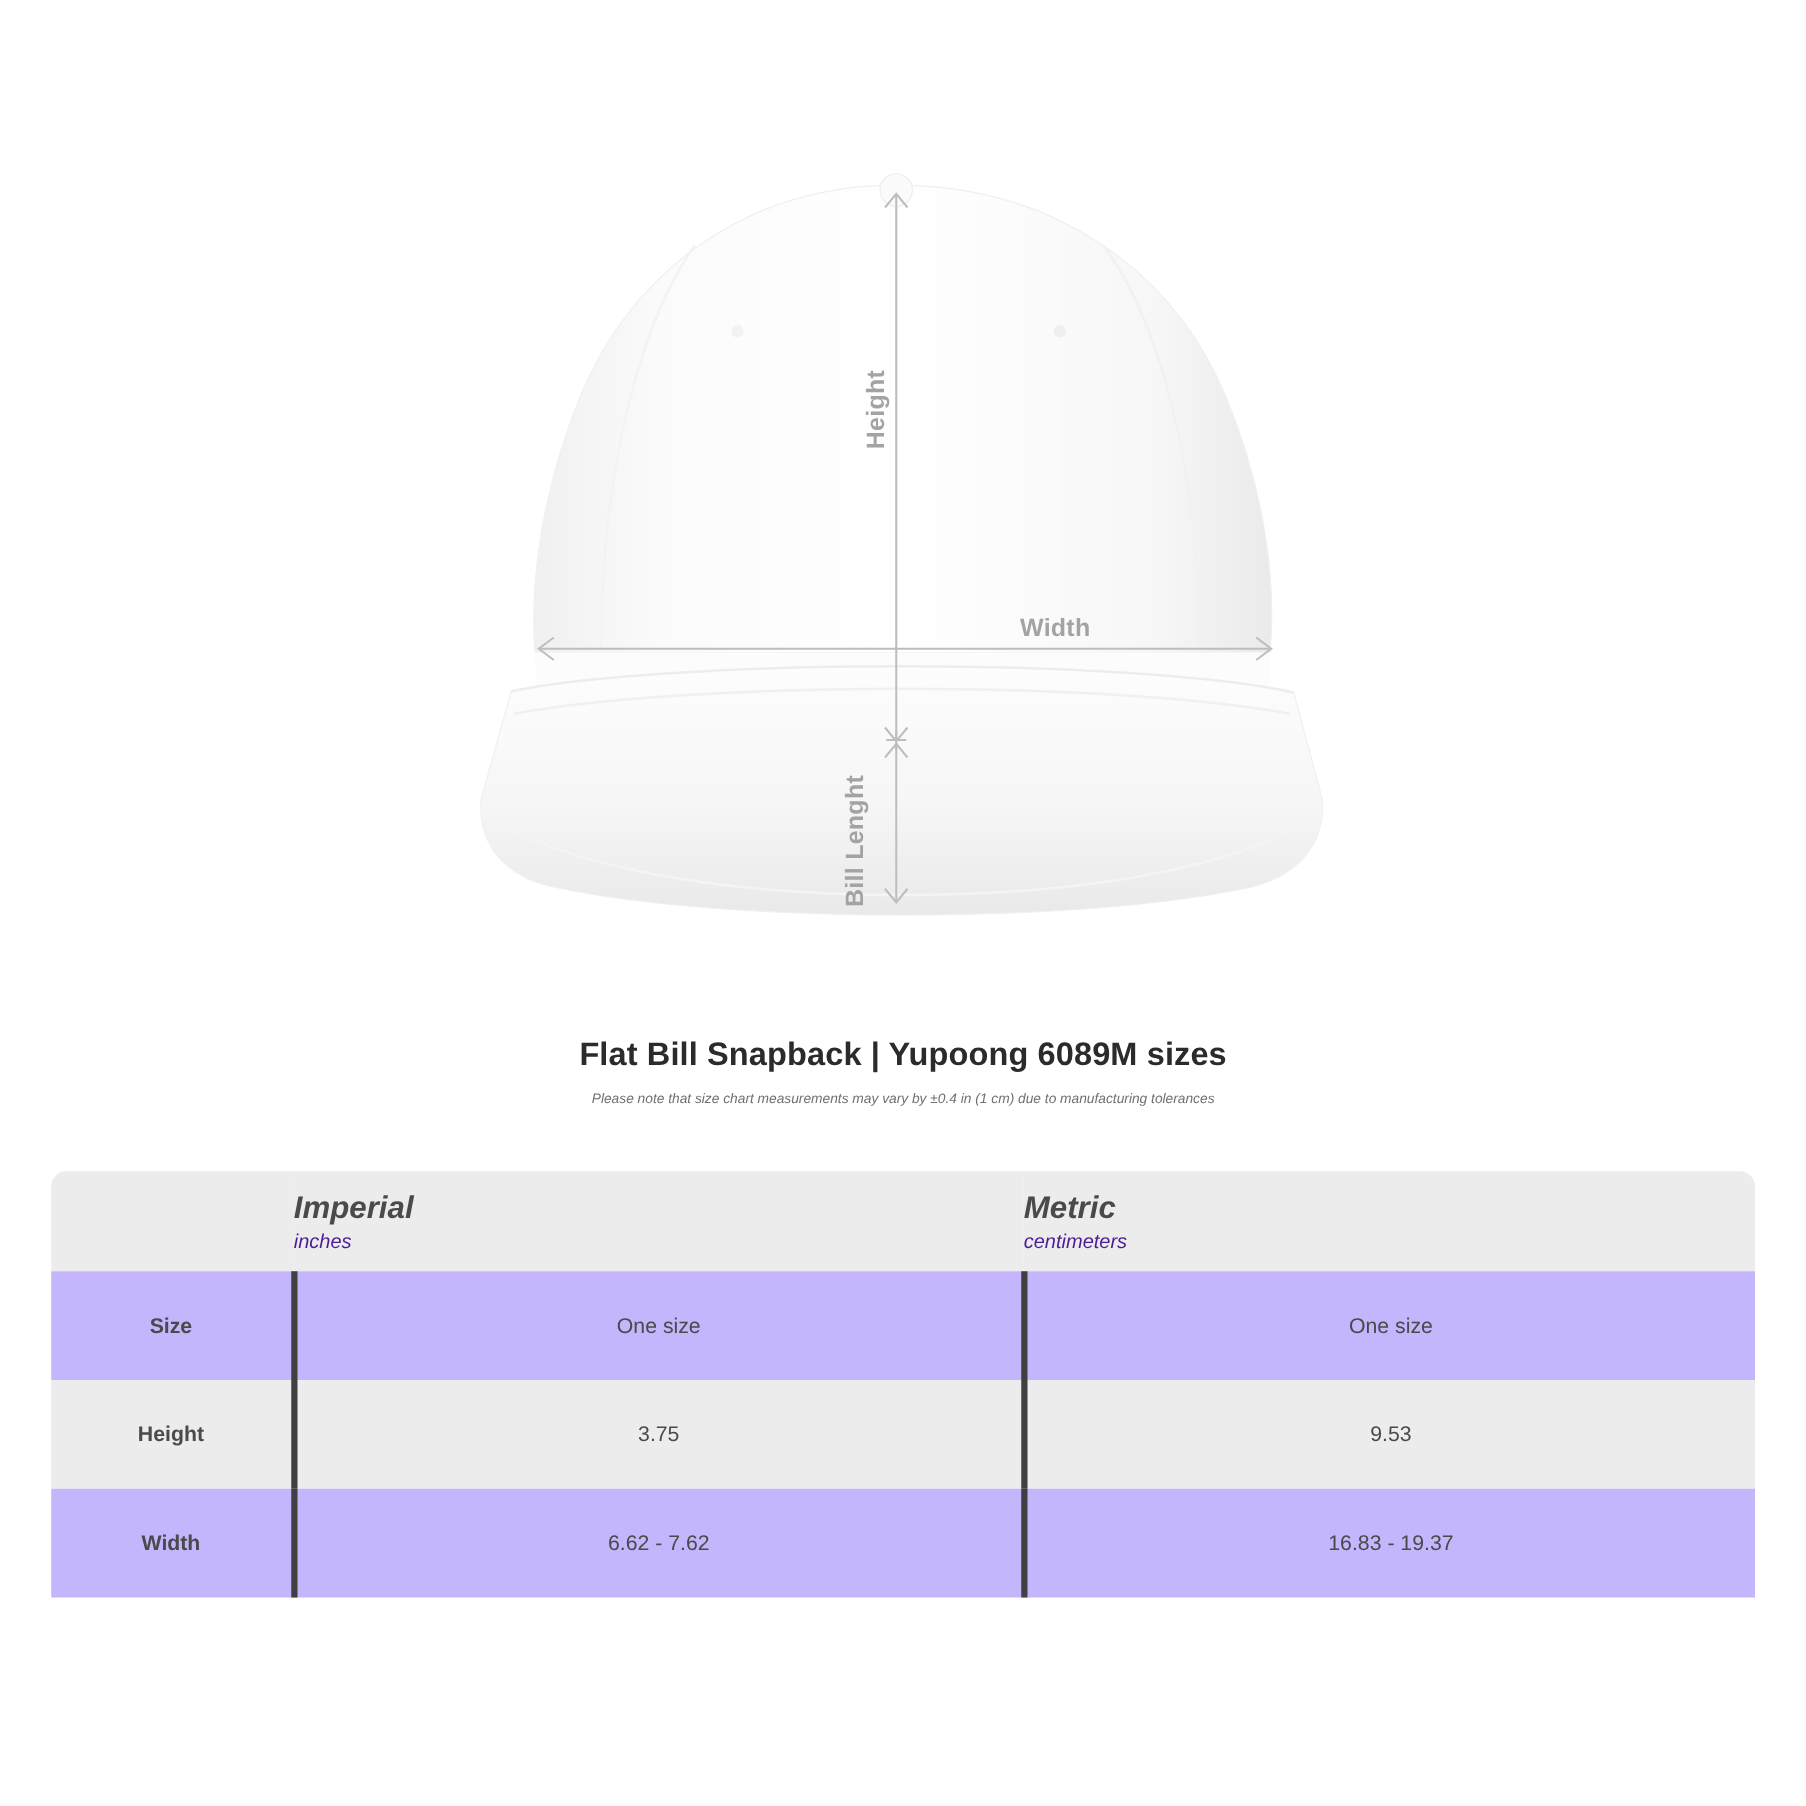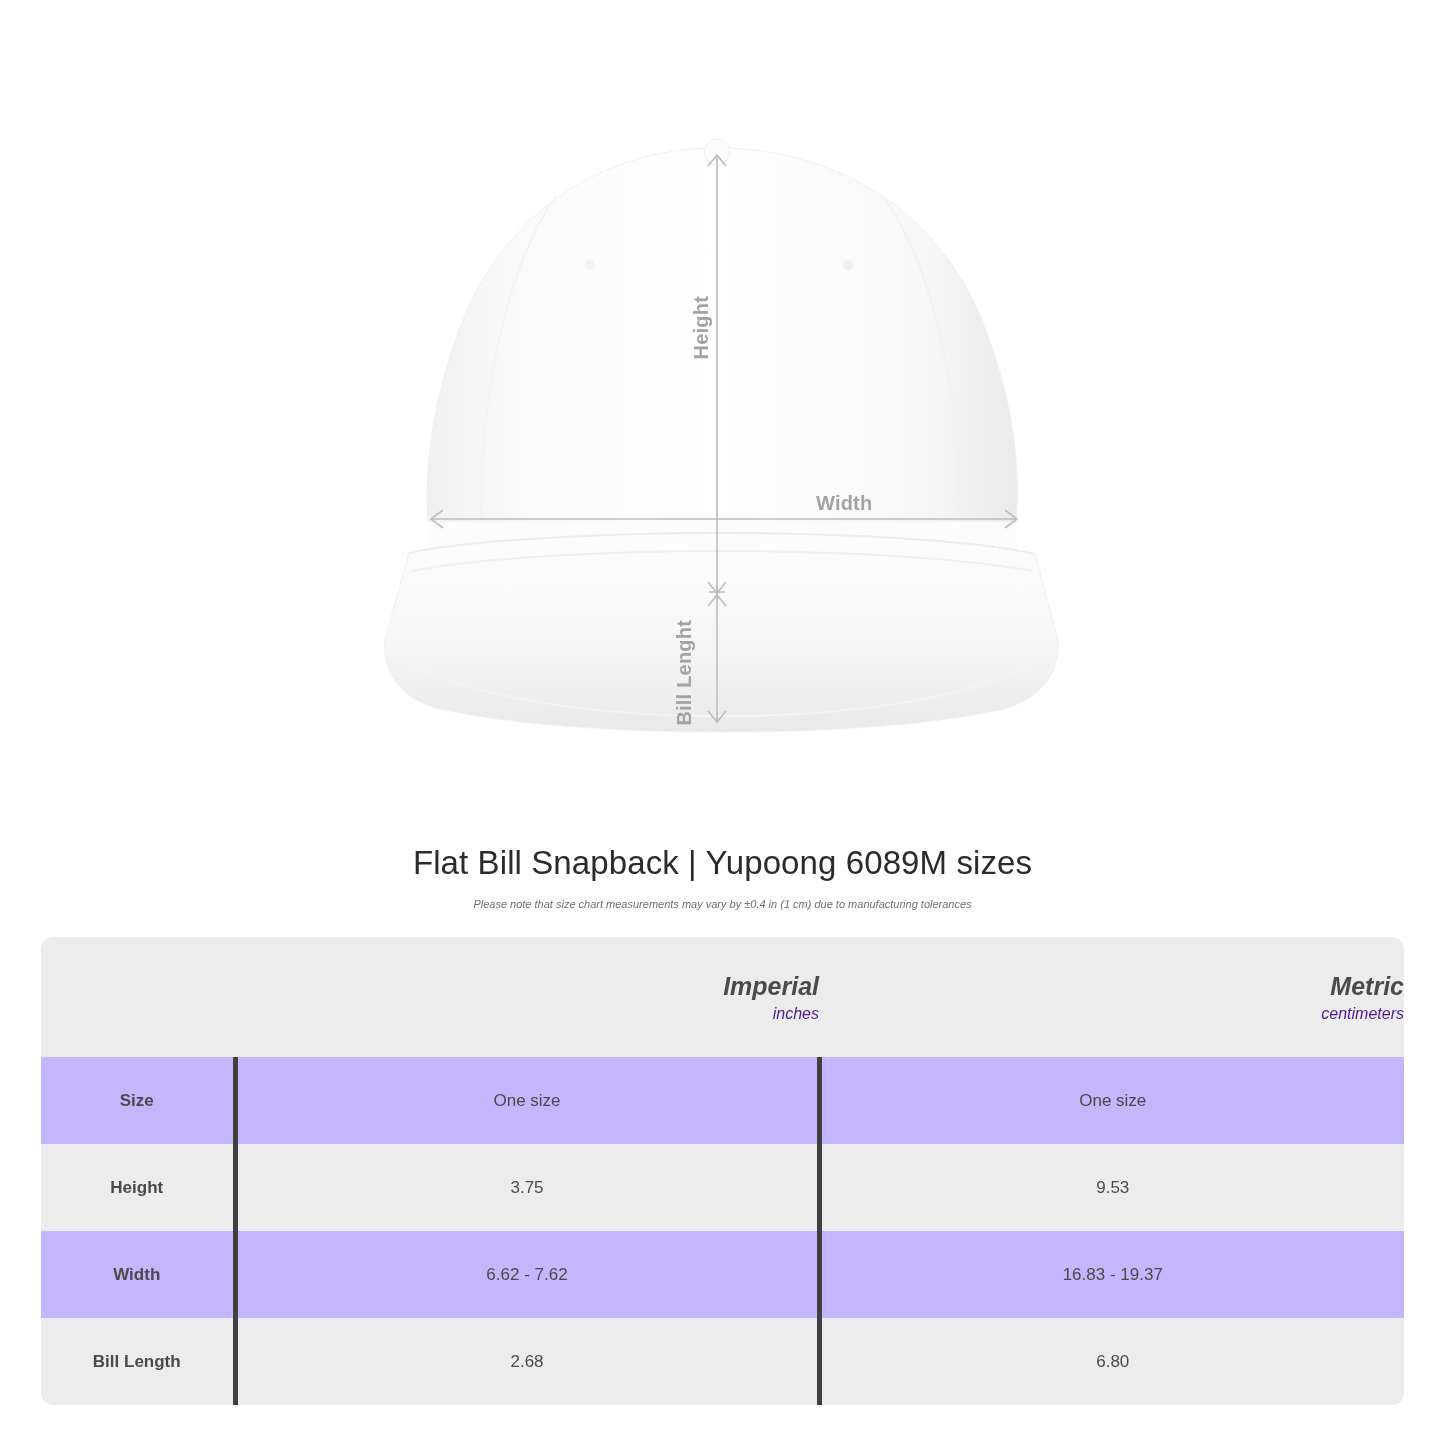--- a/index.html
+++ b/index.html
@@ -62,23 +62,23 @@
 
   
   .caption {
     position: absolute;
     left: 0;
     top: 828px;
     width: 1445px;
     text-align: center;
   }
   .caption h1 {
-    margin: 16px;
-    font-size: 33px;
-    font-weight: normal;
+    margin: 0;
+    font-size: 26px;
+    font-weight: bold;
     color: #2b2b2b;
     letter-spacing: .1px;
   }
   .caption .note {
     margin-top: 14px;
     font-size: 11px;
     font-style: italic;
     color: #6f6f6f;
   }
 
@@ -97,23 +97,23 @@
   table.size-table td, table.size-table th {
     padding: 0;
     margin: 0;
   }
   .col-label { width: 194px; }
   .col-imp { width: 584px; }
   .col-met { width: 585px; }
 
   .head-row td {
     background: #ececec;
-    height: 120px;
+    height: 80px;
     vertical-align: middle;
-    text-align: right;
+    text-align: left;
   }
   .head-row td.first {
     border-top-left-radius: 12px;
     border-bottom-left-radius: 0;
   }
   .head-row td.last {
     border-top-right-radius: 12px;
   }
   .unit-title {
     font-size: 25px;
@@ -265,20 +265,15 @@
         <td class="sep-left">3.75</td>
         <td class="sep-left last">9.53</td>
       </tr>
 
       <tr class="body-row row-white">
         <td class="rowlabel first">Width</td>
         <td class="sep-left">6.62 - 7.62</td>
         <td class="sep-left last">16.83 - 19.37</td>
       </tr>
 
-      <tr class="body-row row-gray last-row">
-        <td class="rowlabel first">Bill Length</td>
-        <td class="sep-left">2.68</td>
-        <td class="sep-left last">6.80</td>
-      </tr>
     </tbody>
   </table>
 </div>
 
 </body></html>

